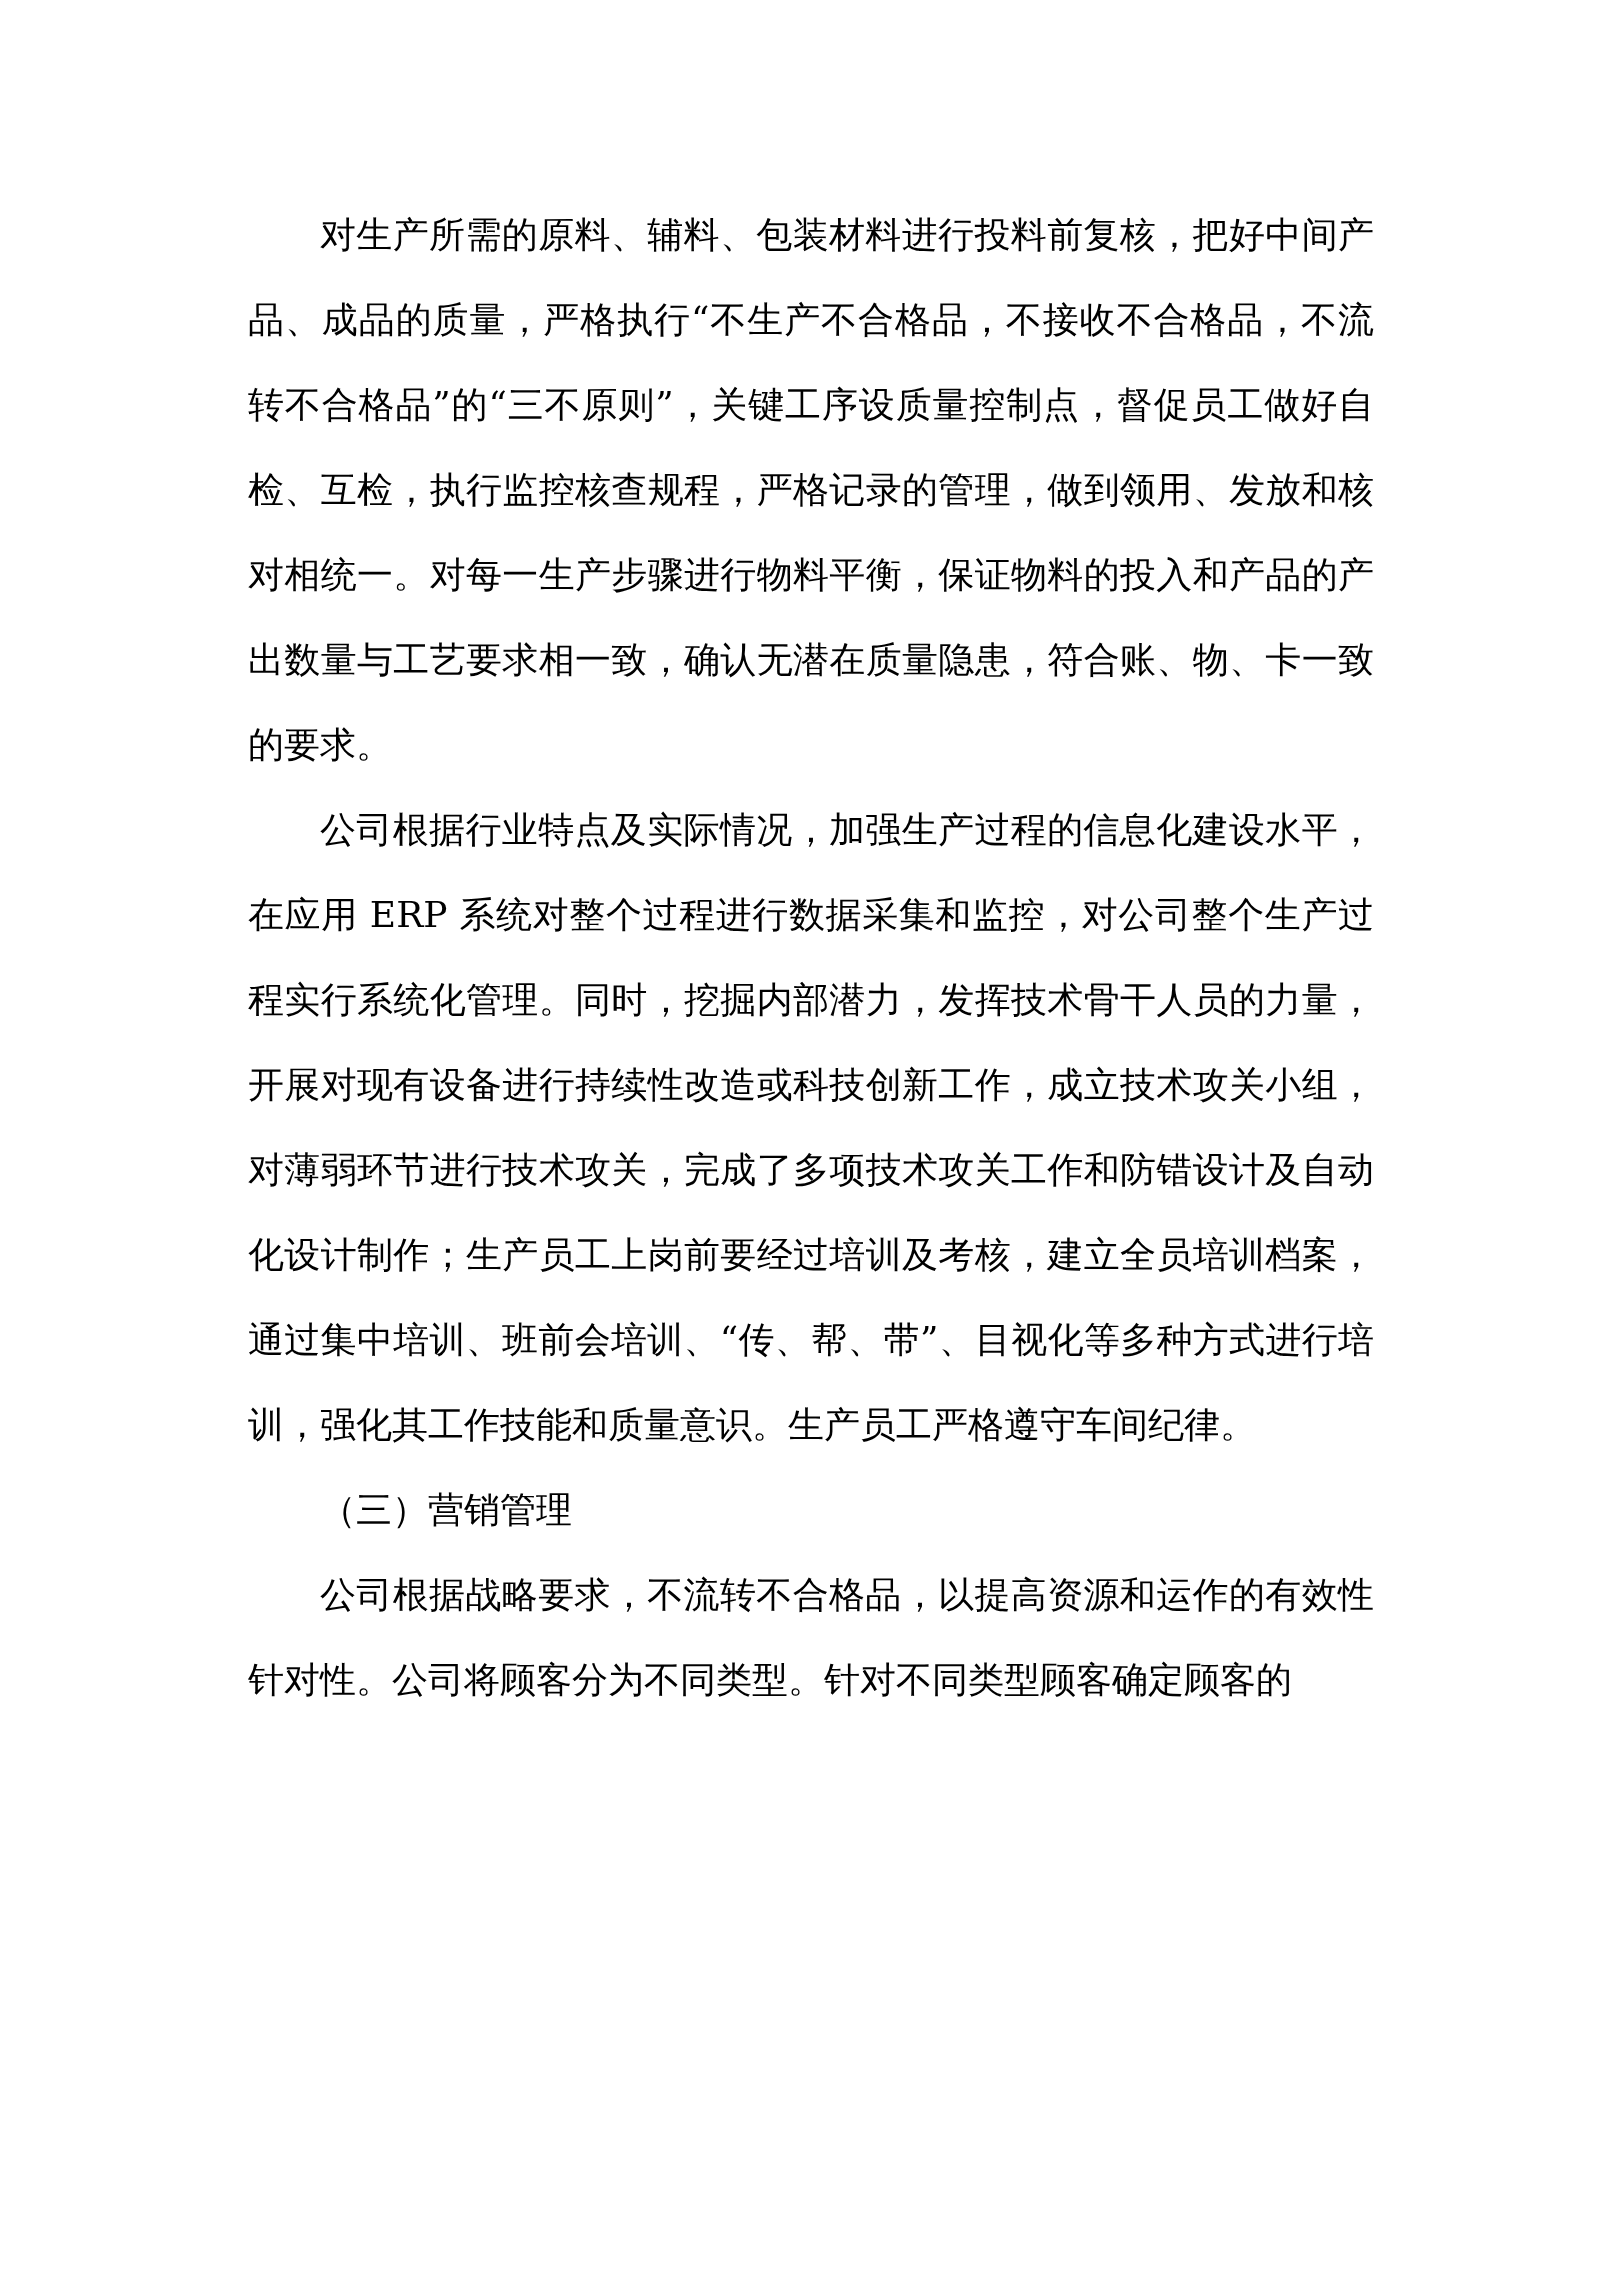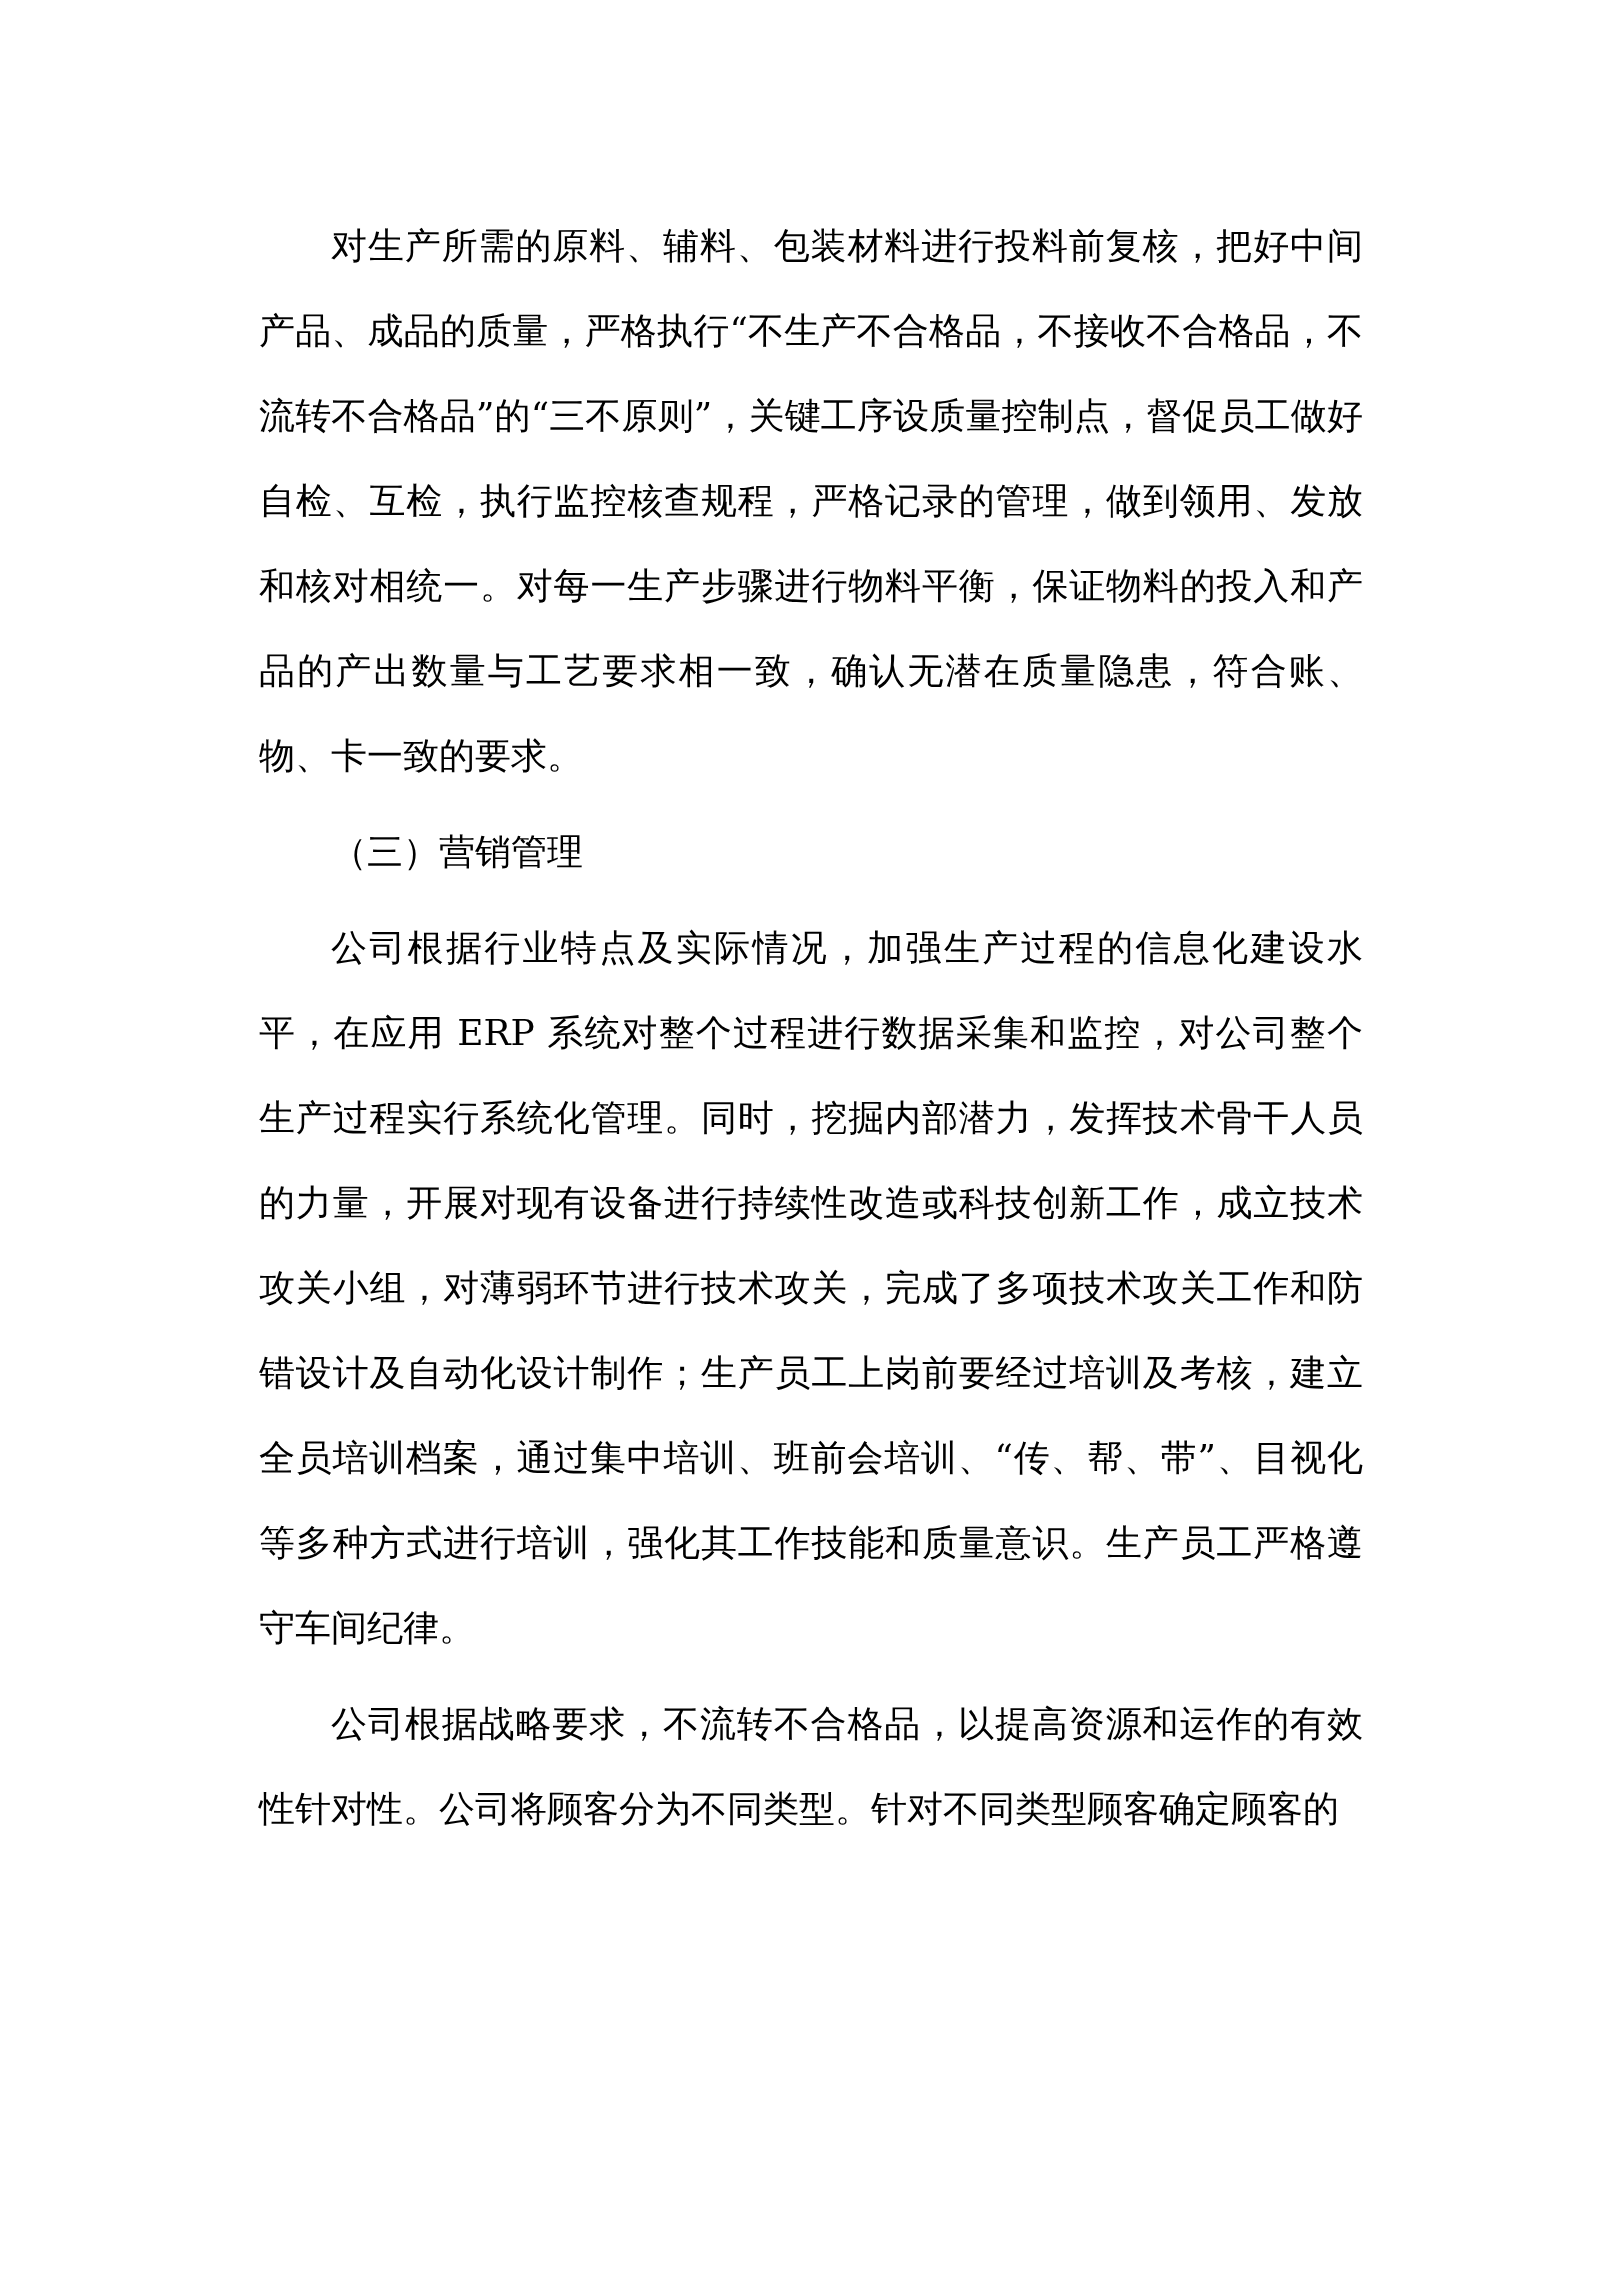--- a/index.html
+++ b/index.html
@@ -15,37 +15,37 @@
     overflow: hidden;
     font-family: "DejaVu Serif", "Liberation Serif", serif;
   }
   .content {
     position: absolute;
     left: 248px;
     top: 192px;
     width: 1126px;
   }
   .para {
-    margin: 11px;
+    margin: 0;
     padding: 0;
     font-size: 36px;
     line-height: 85px;
     color: #000000;
     text-align: justify;
     text-justify: inter-character;
     text-indent: 2em;
   }
   .para.heading {
     text-align: left;
   }
 </style>
 </head>
 <body>
 
 <div class="page">
   <div class="content">
     <p class="para">对生产所需的原料、辅料、包装材料进行投料前复核，把好中间产品、成品的质量，严格执行“不生产不合格品，不接收不合格品，不流转不合格品”的“三不原则”，关键工序设质量控制点，督促员工做好自检、互检，执行监控核查规程，严格记录的管理，做到领用、发放和核对相统一。对每一生产步骤进行物料平衡，保证物料的投入和产品的产出数量与工艺要求相一致，确认无潜在质量隐患，符合账、物、卡一致的要求。</p>
+    <p class="para">公司根据行业特点及实际情况，加强生产过程的信息化建设水平，在应用 ERP 系统对整个过程进行数据采集和监控，对公司整个生产过程实行系统化管理。同时，挖掘内部潜力，发挥技术骨干人员的力量，开展对现有设备进行持续性改造或科技创新工作，成立技术攻关小组，对薄弱环节进行技术攻关，完成了多项技术攻关工作和防错设计及自动化设计制作；生产员工上岗前要经过培训及考核，建立全员培训档案，通过集中培训、班前会培训、“传、帮、带”、目视化等多种方式进行培训，强化其工作技能和质量意识。生产员工严格遵守车间纪律。</p>
     <p class="para heading">（三）营销管理</p>
-    <p class="para">公司根据行业特点及实际情况，加强生产过程的信息化建设水平，在应用 ERP 系统对整个过程进行数据采集和监控，对公司整个生产过程实行系统化管理。同时，挖掘内部潜力，发挥技术骨干人员的力量，开展对现有设备进行持续性改造或科技创新工作，成立技术攻关小组，对薄弱环节进行技术攻关，完成了多项技术攻关工作和防错设计及自动化设计制作；生产员工上岗前要经过培训及考核，建立全员培训档案，通过集中培训、班前会培训、“传、帮、带”、目视化等多种方式进行培训，强化其工作技能和质量意识。生产员工严格遵守车间纪律。</p>
     <p class="para">公司根据战略要求，不流转不合格品，以提高资源和运作的有效性针对性。公司将顾客分为不同类型。针对不同类型顾客确定顾客的</p>
   </div>
 </div>
 
 
 </body></html>

